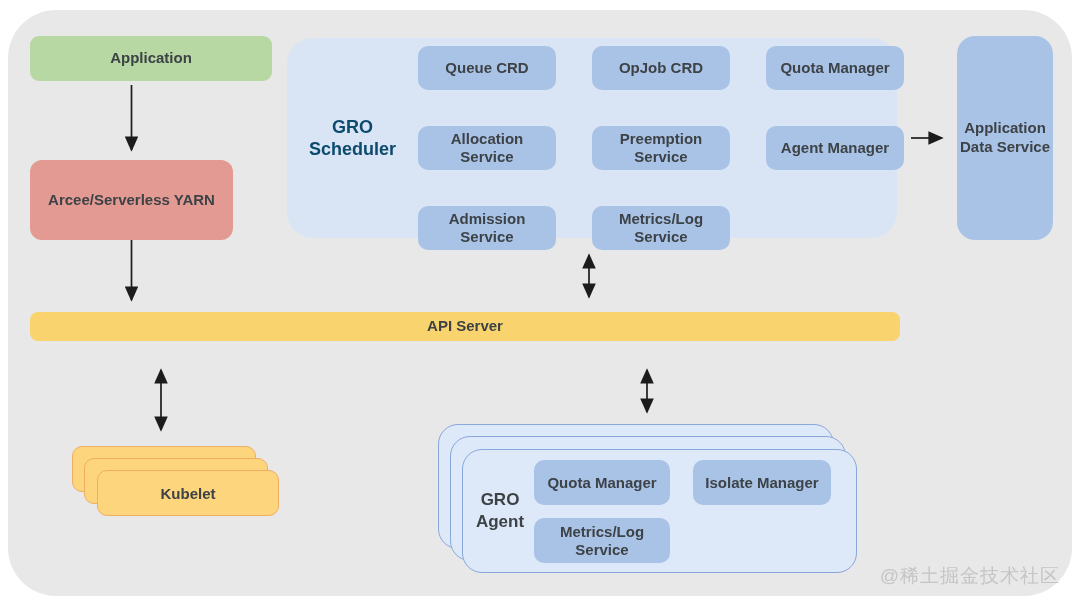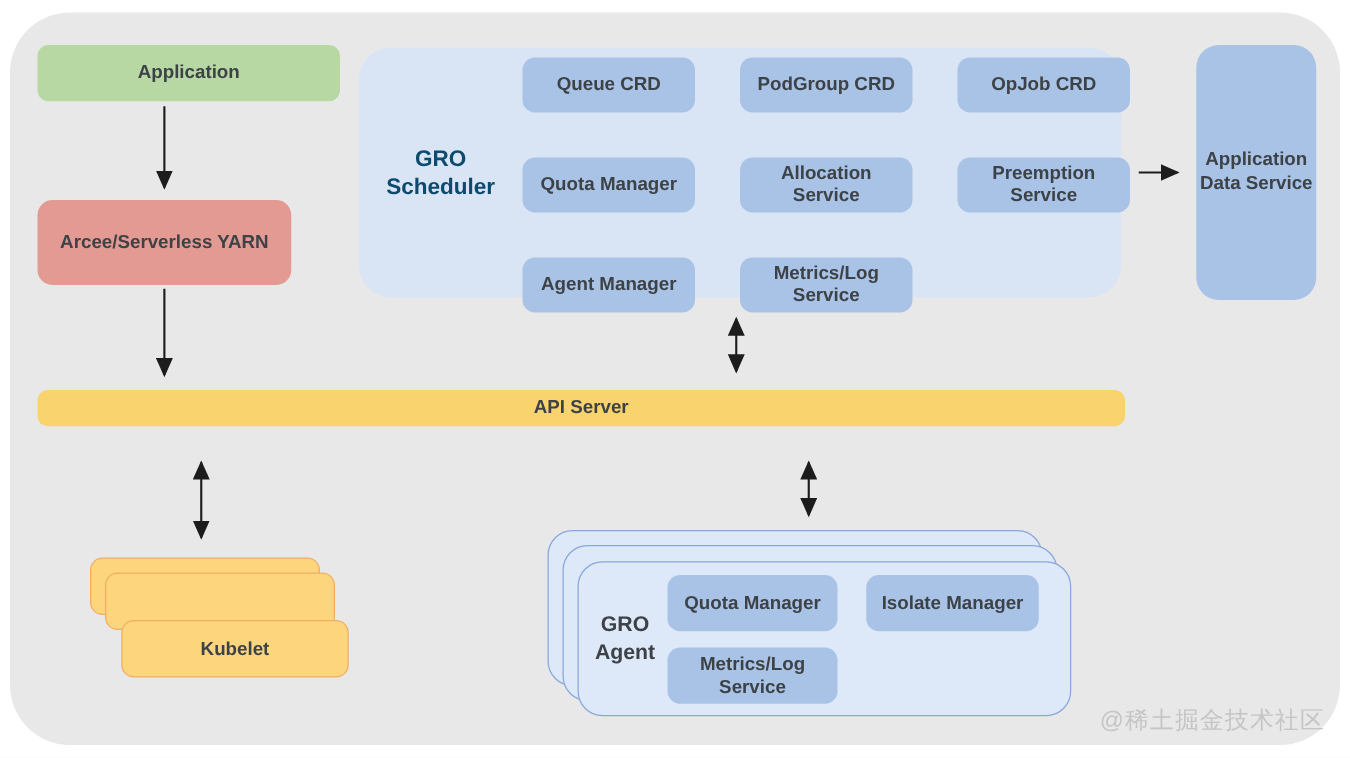--- a/index.html
+++ b/index.html
@@ -15,21 +15,21 @@
   }
   .arrows {
     position:absolute; left:0; top:0; width:1080px; height:606px;
     pointer-events:none;
   }
   .box {
     position:absolute; display:flex; align-items:center; justify-content:center;
     text-align:center; color:#3d4246; font-weight:bold; line-height:1.25;
   }
   .app-box    { left:30px;  top:36px;  width:242px; height:45px;  background:#b7d8a2; border-radius:9px;  font-size:15px; }
-  .yarn-box   { left:30px;  top:160px; width:203px; height:68px;  background:#e39a93; border-radius:12px; font-size:15px; }
+  .yarn-box   { left:30px;  top:160px; width:203px; height:80px;  background:#e39a93; border-radius:12px; font-size:15px; }
   .scheduler  { left:287px; top:38px;  width:610px; height:200px; background:#d9e4f5; border-radius:26px; }
   .scheduler-label {
     position:absolute; left:0; top:0; width:131px; height:100%;
     display:flex; align-items:center; justify-content:center;
     font-size:18px; font-weight:bold; color:#0c4a6e; text-align:center;
   }
   .sched-grid {
     position:absolute; left:131px; top:8px;
     display:grid; grid-template-columns:138px 138px 138px;
     grid-auto-rows:44px; column-gap:21px; row-gap:25px;gap:36px;
@@ -43,21 +43,21 @@
   .api-server { left:30px;  top:312px; width:870px; height:29px;  background:#f8d36e; border-radius:8px;  font-size:15px; }
   .kub {
     position:absolute; width:184px; height:46px; background:#fcd57d;
     border:1px solid #f1ad63; border-radius:10px;
   }
   .kub-back  { left:72px; top:446px; }
   .kub-mid   { left:84px; top:458px; }
   .kub-front {
     left:97px; top:470px; width:182px;
     display:flex; align-items:center; justify-content:center;
-    font-size:15px; font-weight:bold; color:#3d4246;margin-top:26px;
+    font-size:15px; font-weight:bold; color:#3d4246;
   }
   .agent-layer {
     position:absolute; width:396px; height:125px; background:#dde8f8;
     border:1.5px solid #88a7db; border-radius:20px;
   }
   .agent-back { left:438px; top:424px; }
   .agent-mid  { left:450px; top:436px; }
   .agent-front{ left:462px; top:449px; width:395px; height:124px; }
   .agent-label {
     position:absolute; left:0; top:0; width:74px; height:100%;
@@ -97,26 +97,26 @@
   </svg>
 
   <div class="box app-box">Application</div>
 
   <div class="box yarn-box">Arcee/Serverless YARN</div>
 
   <div class="box scheduler">
     <div class="scheduler-label">GRO Scheduler</div>
     <div class="sched-grid">
       <div class="mod">Queue CRD</div>
-      <div class="mod">PodGroup CRD</div>
       <div class="mod">OpJob CRD</div>
       <div class="mod">Quota Manager</div>
       <div class="mod">Allocation Service</div>
       <div class="mod">Preemption Service</div>
       <div class="mod">Agent Manager</div>
+      <div class="mod">Admission Service</div>
       <div class="mod">Metrics/Log Service</div>
     </div>
   </div>
 
   <div class="box app-data">Application Data Service</div>
 
   <div class="box api-server">API Server</div>
 
   <div class="kub kub-back"></div>
   <div class="kub kub-mid"></div>

